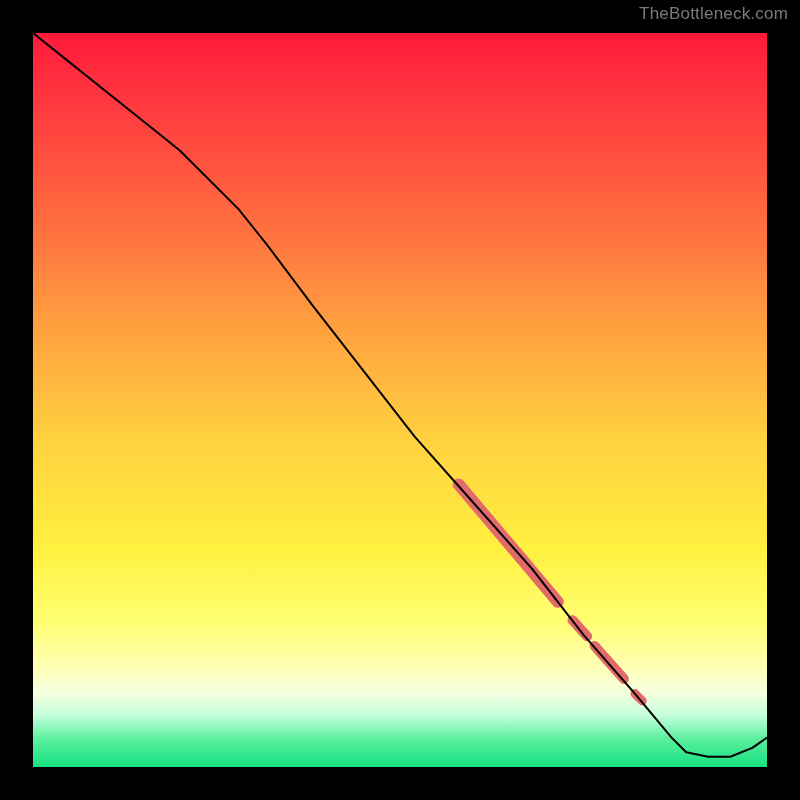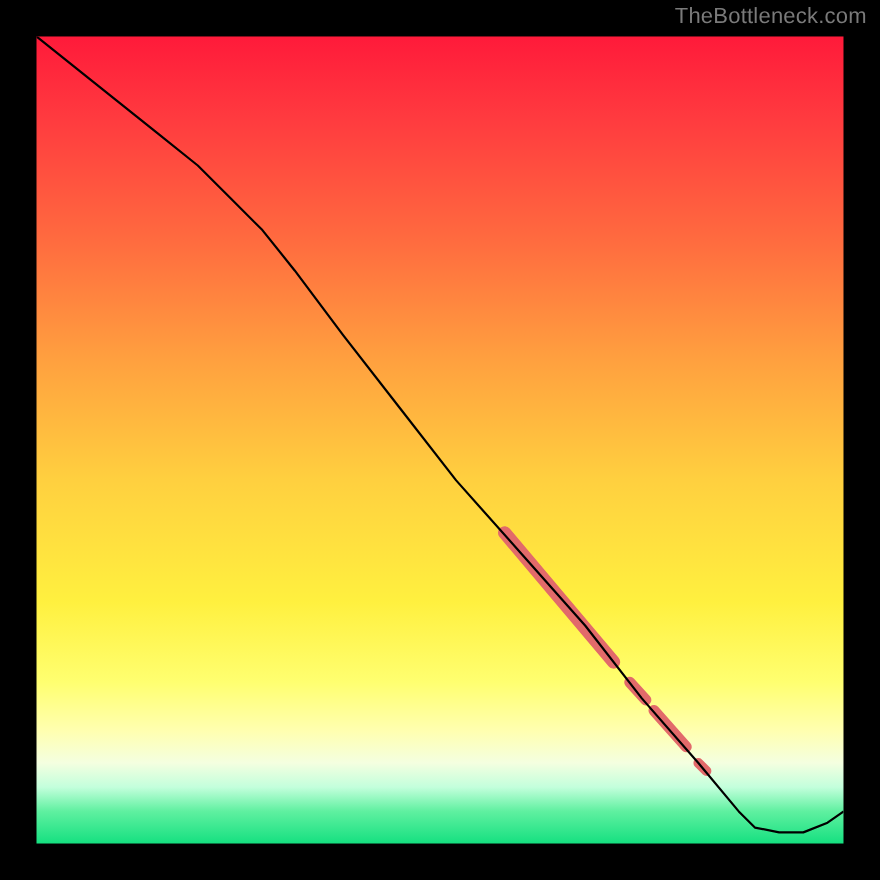--- a/index.html
+++ b/index.html
@@ -52,21 +52,21 @@
   .svg-layer {
     position: absolute;
     top: 0;
     left: 0;
   }
   .watermark {
     position: absolute;
     top: 4px;
     right: 12px;
     color: #7a7a7a;
-    font-size: 20px;
+    font-size: 17px;
     font-weight: 400;
     letter-spacing: 0.2px;
   }
 </style>
 </head>
 <body>
 
 <div class="frame">
   <div class="watermark">TheBottleneck.com</div>
 

